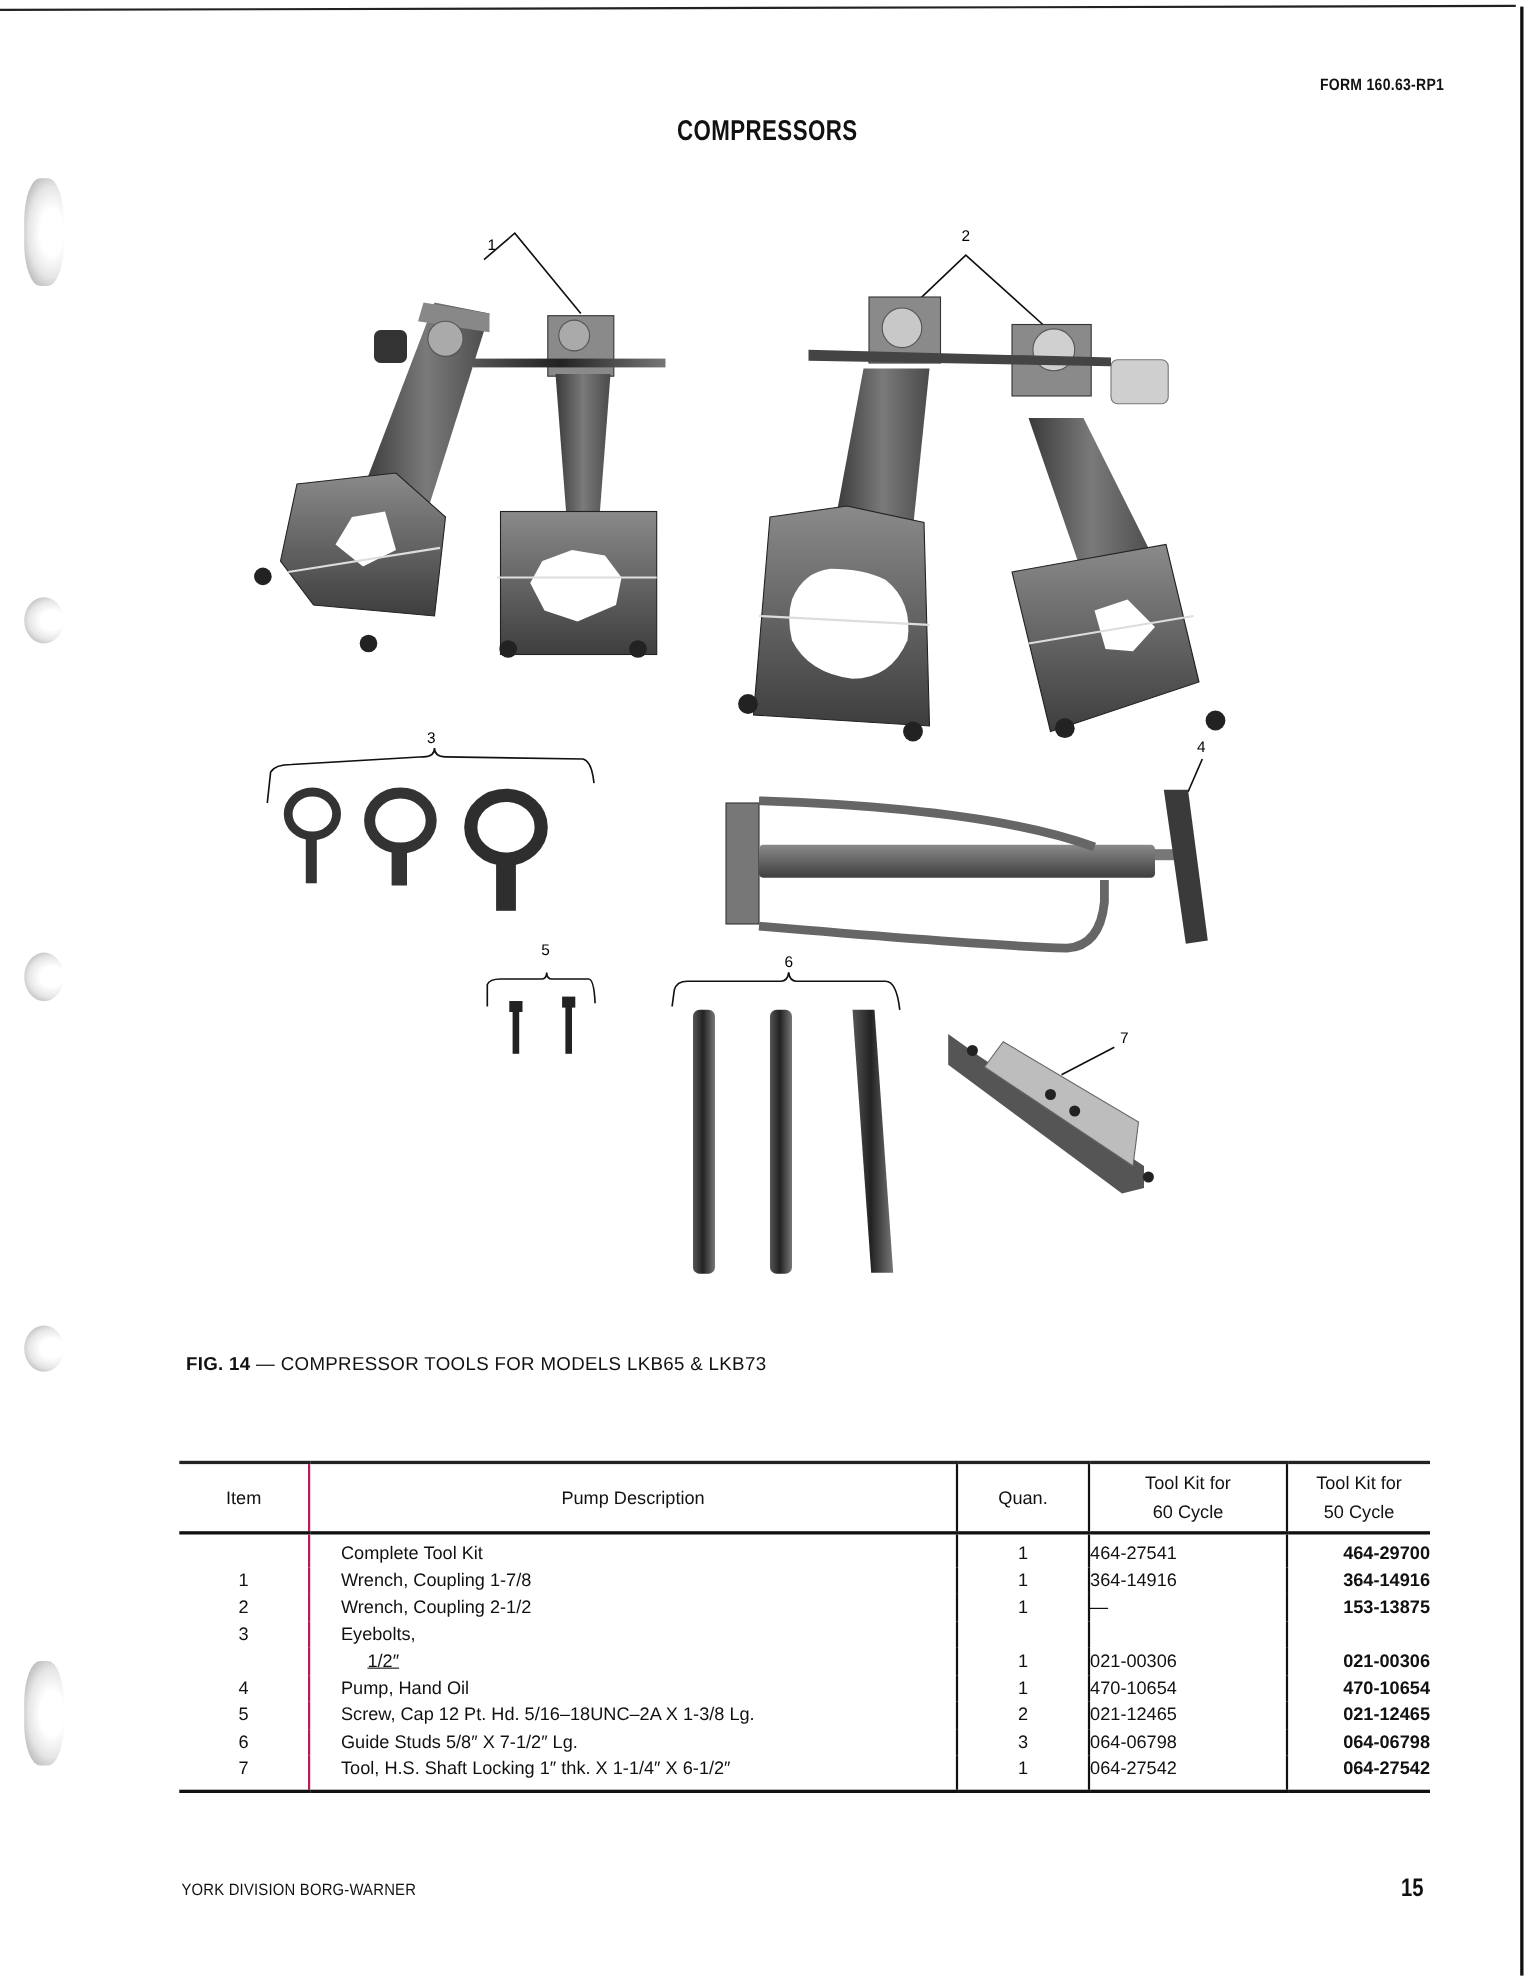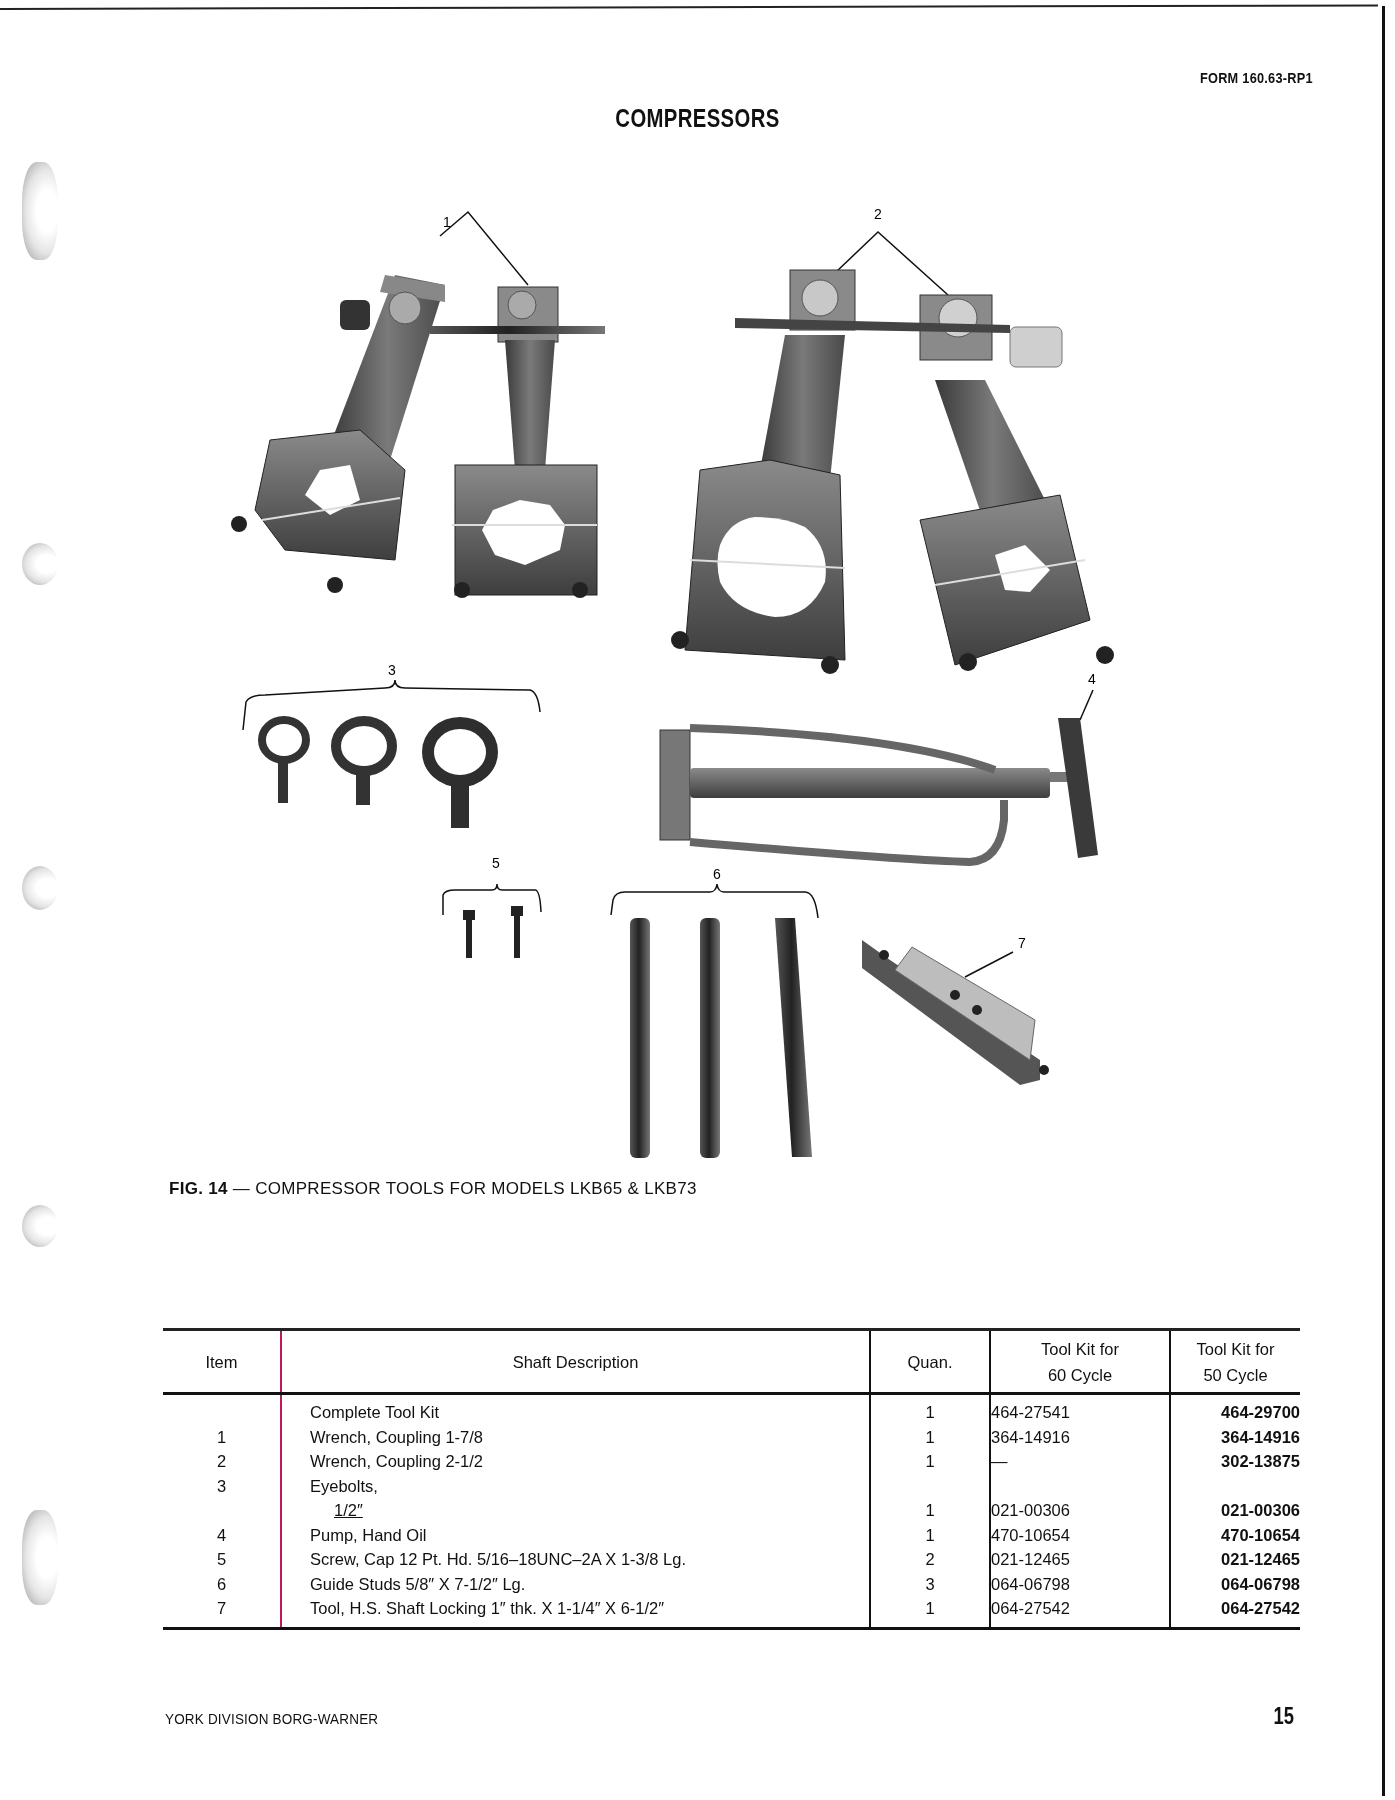--- a/index.html
+++ b/index.html
@@ -6,21 +6,21 @@
     body { width: 1395px; height: 1800px; position: relative; overflow: hidden;
            font-family: "Liberation Sans", sans-serif; color: #111; }
     .abs { position: absolute; }
     .top-rule { left: 0; top: 8px; width: 1378px; height: 2px; background: #222; transform: rotate(-0.15deg); transform-origin: left; }
     .right-edge { left: 1382px; top: 6px; width: 3px; height: 1790px; background: #111; }
     .binder-hole { width: 36px; border-radius: 50%; background: radial-gradient(ellipse at 70% 50%, #fff 30%, #ddd 60%, #aaa 80%, #888 92%); opacity: .75; }
     .form-id { right: 82px; top: 69px; font-size: 15px; font-weight: bold; letter-spacing: .3px; transform: scaleX(.85); transform-origin: right; }
     .page-title { left: 0; width: 1395px; top: 103px; text-align: center; font-size: 26px; font-weight: bold; letter-spacing: .5px; transform: scaleX(.78); }
     .figure { left: 200px; top: 195px; width: 960px; height: 985px; }
     .callout { font-size: 14px; color: #111; }
-    .caption { left: 169px; top: 1179px; font-size: 17px; letter-spacing: .3px; }
+    .caption { left: 169px; top: 1230px; font-size: 17px; letter-spacing: .3px; }
     .caption b { font-weight: bold; }
     table.parts { position: absolute; left: 163px; top: 1328px; width: 1137px; border-collapse: collapse; font-size: 16.5px; }
     table.parts th, table.parts td { padding: 0; }
     table.parts thead tr { height: 64px; }
     table.parts thead th { font-weight: normal; text-align: center; vertical-align: middle; border-top: 3px solid #222; border-bottom: 3px solid #111; line-height: 26px; }
     table.parts td { line-height: 24.5px; vertical-align: top; }
     table.parts tbody tr:first-child td { padding-top: 5px; margin-left: 12px; }
     table.parts tbody tr:last-child td { padding-bottom: 6px; border-bottom: 3px solid #111; }
     .c-item { width: 117px; text-align: center; border-right: 2px solid #be185d; }
     .c-desc { width: 535px; text-align: left; padding-left: 28px !important; border-right: 2px solid #111; }
@@ -166,21 +166,21 @@
     <text x="1022" y="948" font-size="14" font-family="Liberation Sans, sans-serif" text-anchor="middle">7</text>
   </svg>
 </div>
 
 <div class="abs caption"><b>FIG. 14</b><span> — </span><span>COMPRESSOR TOOLS FOR MODELS LKB65 &amp; LKB73</span></div>
 
 <table class="parts">
   <thead>
     <tr>
       <th class="c-item">Item</th>
-      <th class="c-desc">Shaft Description</th>
+      <th class="c-desc">Pump Description</th>
       <th class="c-qty">Quan.</th>
       <th class="c-60"><span>Tool Kit for</span><br><span>60 Cycle</span></th>
       <th class="c-50"><span>Tool Kit for</span><br><span>50 Cycle</span></th>
     </tr>
   </thead>
   <tbody>
     <tr>
       <td class="c-item"></td>
       <td class="c-desc">Complete Tool Kit</td>
       <td class="c-qty">1</td>
@@ -192,21 +192,21 @@
       <td class="c-desc">Wrench, Coupling 1-7/8</td>
       <td class="c-qty">1</td>
       <td class="c-60">364-14916</td>
       <td class="c-50">364-14916</td>
     </tr>
     <tr>
       <td class="c-item">2</td>
       <td class="c-desc">Wrench, Coupling 2-1/2</td>
       <td class="c-qty">1</td>
       <td class="c-60">—</td>
-      <td class="c-50">302-13875</td>
+      <td class="c-50">153-13875</td>
     </tr>
     <tr>
       <td class="c-item">3</td>
       <td class="c-desc">Eyebolts,</td>
       <td class="c-qty"></td>
       <td class="c-60"></td>
       <td class="c-50"></td>
     </tr>
     <tr>
       <td class="c-item"></td>

